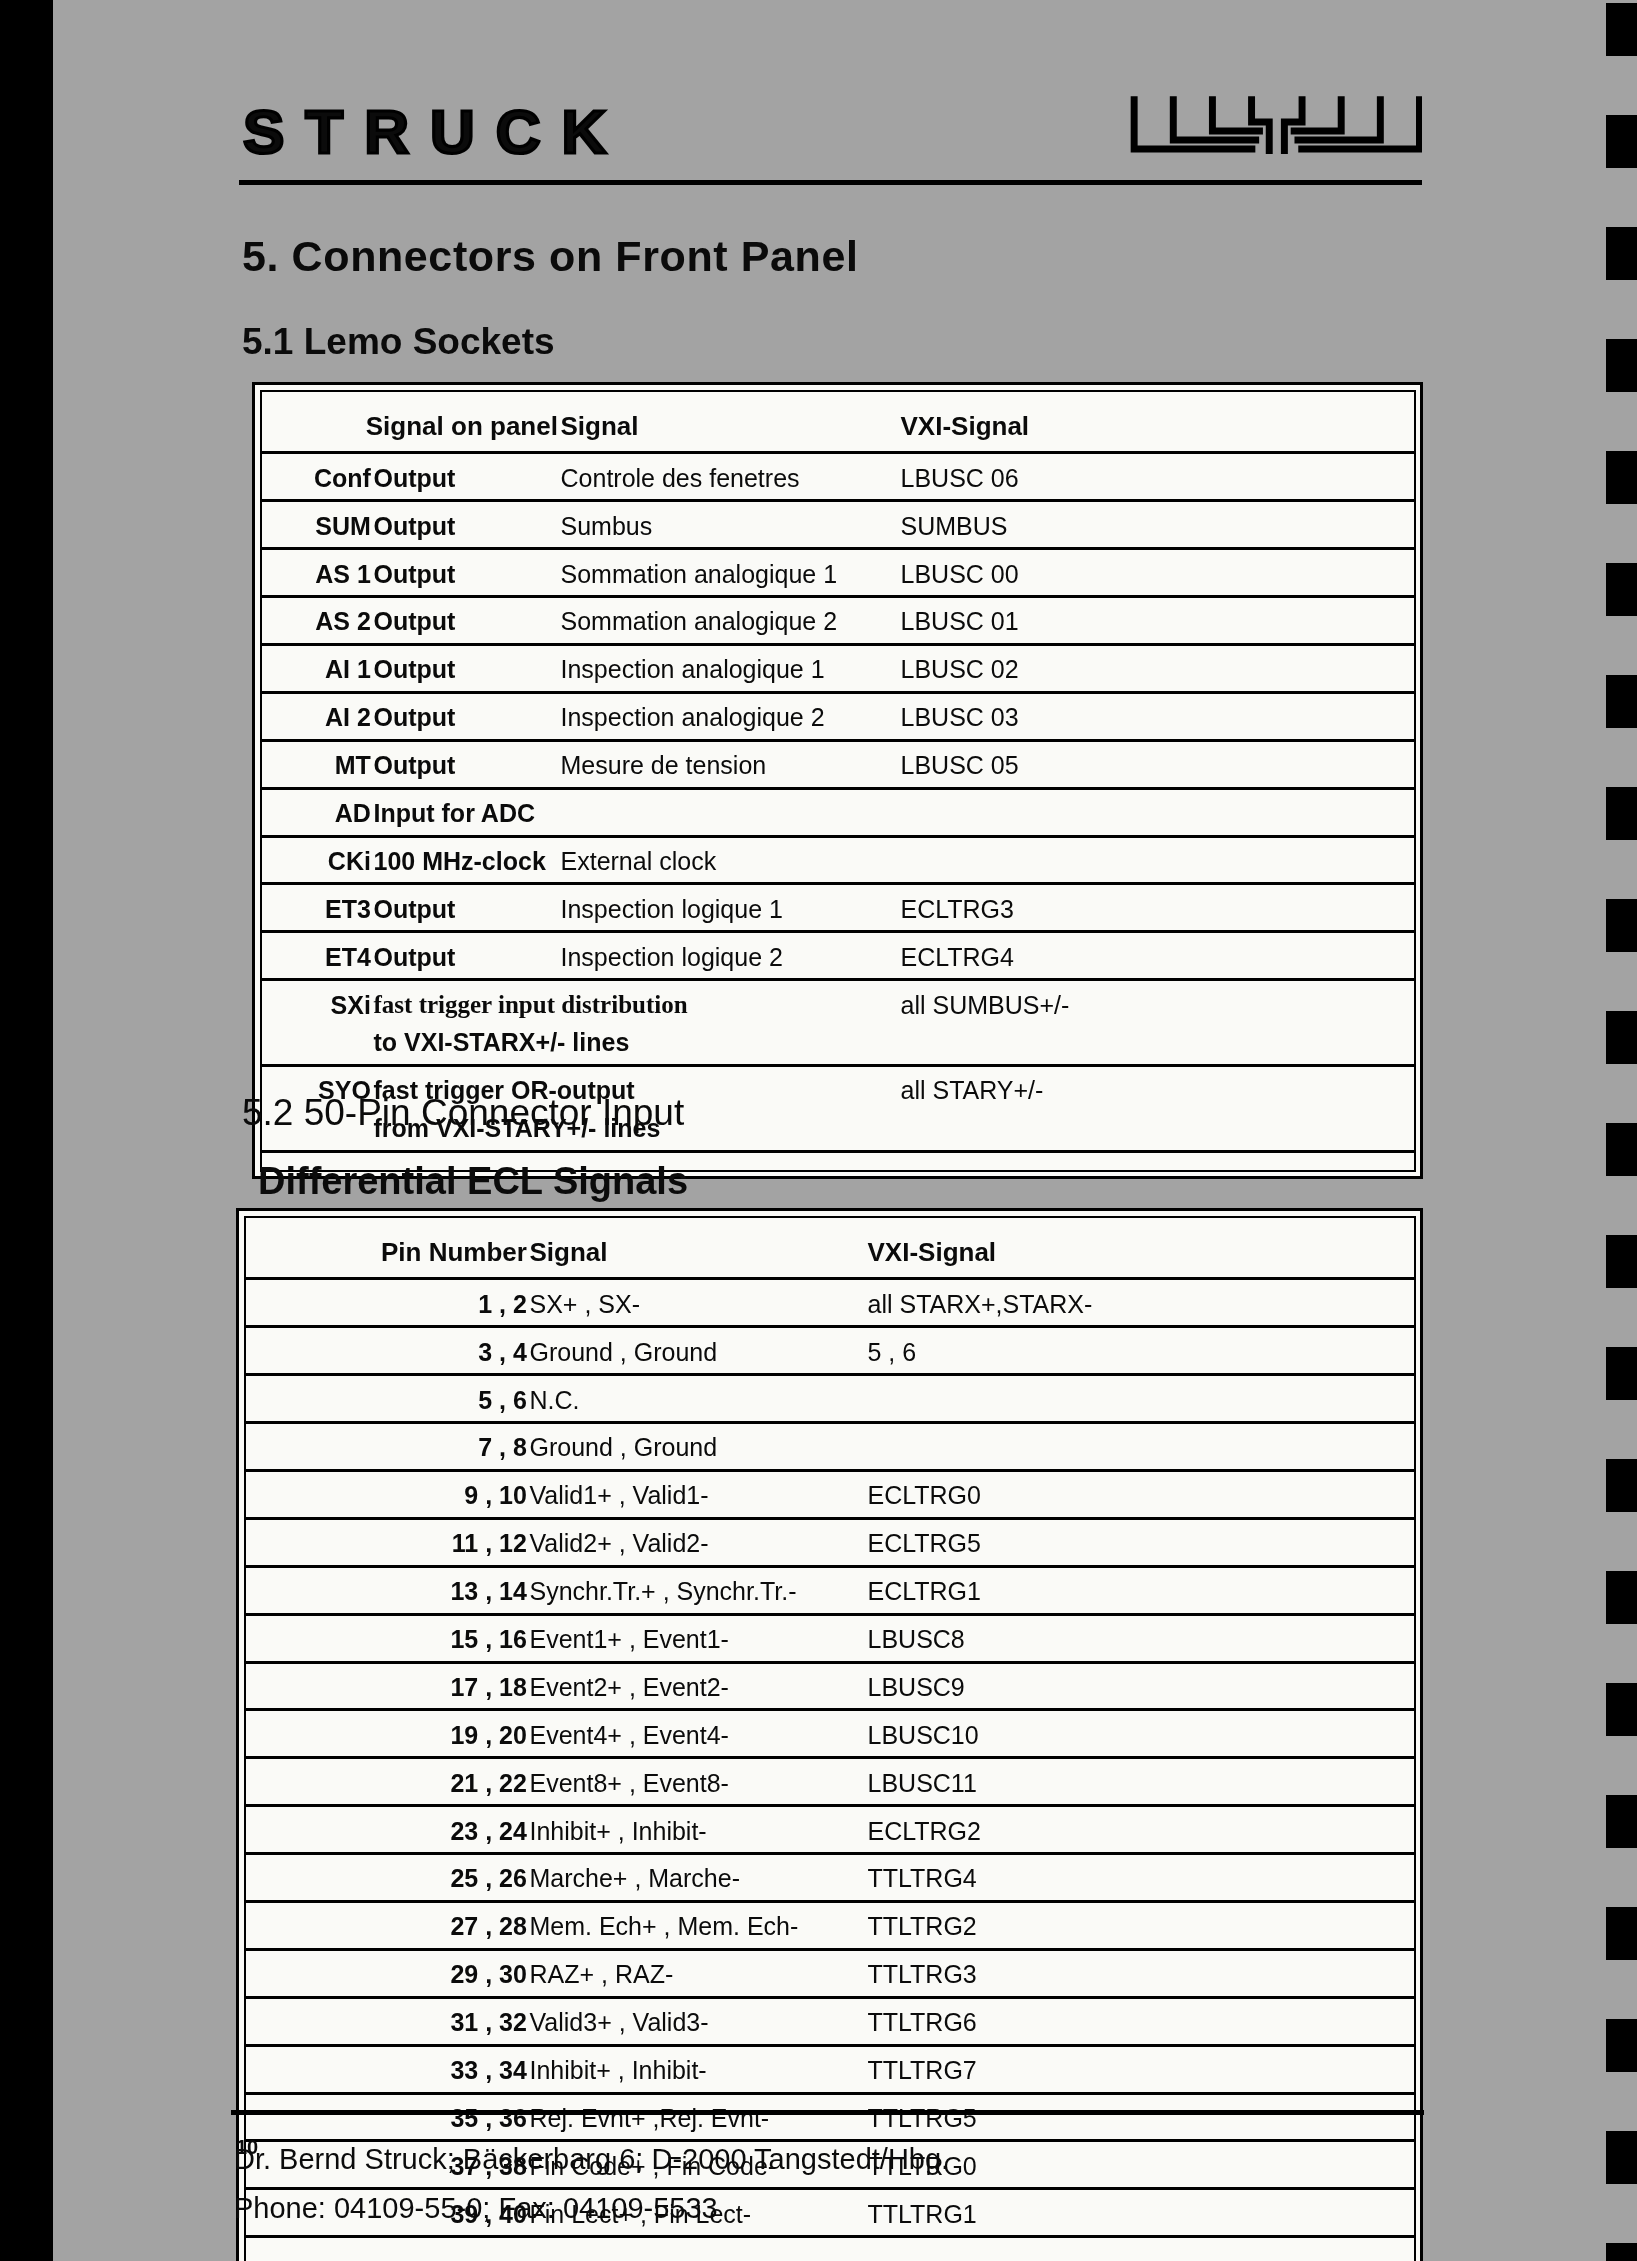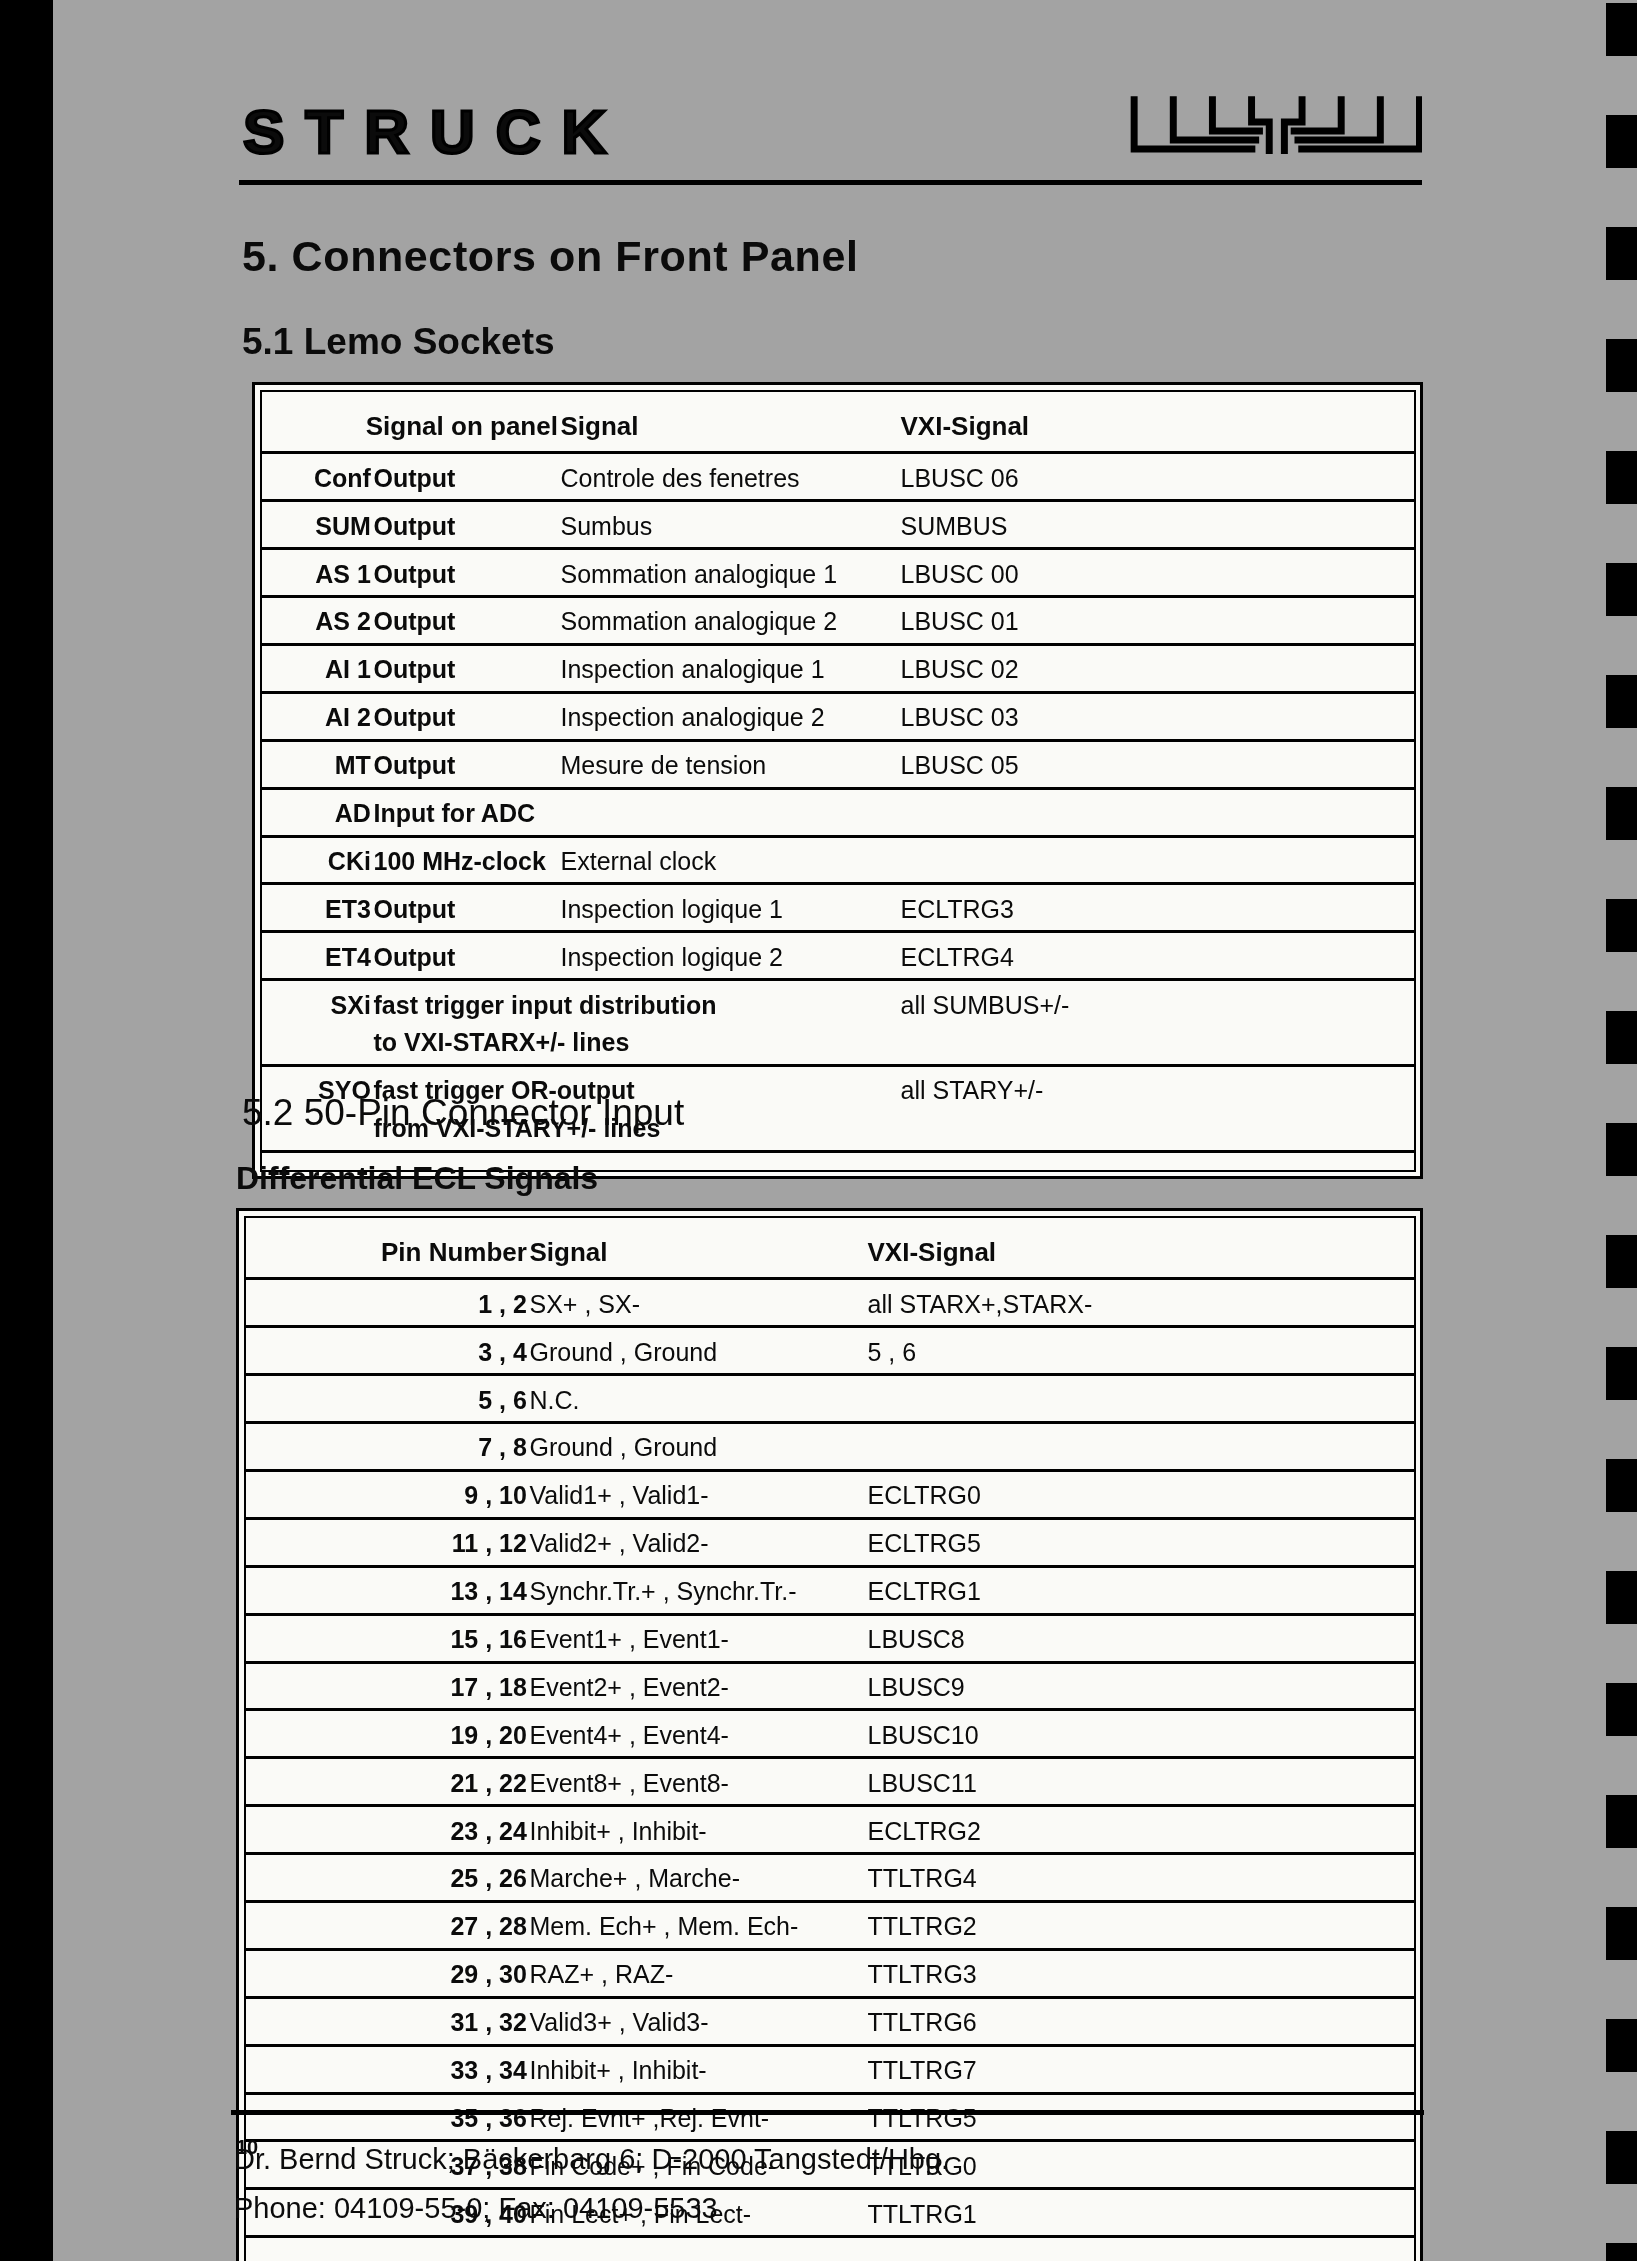--- a/index.html
+++ b/index.html
@@ -32,21 +32,21 @@
   }
   .mark{position:absolute;left:1119px;top:95px;width:303px;height:61px;}
   .mark svg{width:100%;height:100%;}
 
   .h1{
     position:absolute;left:242px;top:232px;
     font-size:43px;font-weight:700;letter-spacing:0.6px;white-space:nowrap;
   }
   .h2a{position:absolute;left:242px;top:321px;font-size:37px;font-weight:700;white-space:nowrap;}
   .h2b{position:absolute;left:242px;top:1092px;font-size:37px;font-weight:400;white-space:nowrap;}
-  .h3b{position:absolute;left:236px;top:1160px;font-size:32px;font-weight:700;white-space:nowrap;text-align:right;}
+  .h3b{position:absolute;left:258px;top:1160px;font-size:38px;font-weight:700;white-space:nowrap;text-align:right;}
 
   
   .tblout{
     position:absolute;
     border:3.2px solid #000;
     padding:4.5px;
     background:#fafaf7;
     box-sizing:border-box;
   }
   .tbl1{left:252px;top:382px;width:1171px;}
@@ -181,21 +181,21 @@
             </tr>
             <tr>
               <td class="b">ET4</td>
               <td class="b">Output</td>
               <td>Inspection logique 2</td>
               <td>ECLTRG4</td>
             </tr>
             <tr>
               <td class="b">SXi</td>
               <td colspan="2" class="b">
-                <div style="margin-top: 0px;">fast trigger input distribution</div>
+                <div style="margin-top: 0px; font-family: Liberation Serif, serif;">fast trigger input distribution</div>
                 <div>to VXI-STARX+/- lines</div>
               </td>
               <td>all SUMBUS+/-</td>
             </tr>
             <tr>
               <td class="b">SYO</td>
               <td colspan="2" class="b">
                 <div style="margin-top: 0px;">fast trigger OR-output</div>
                 <div>from VXI-STARY+/- lines</div>
               </td>

